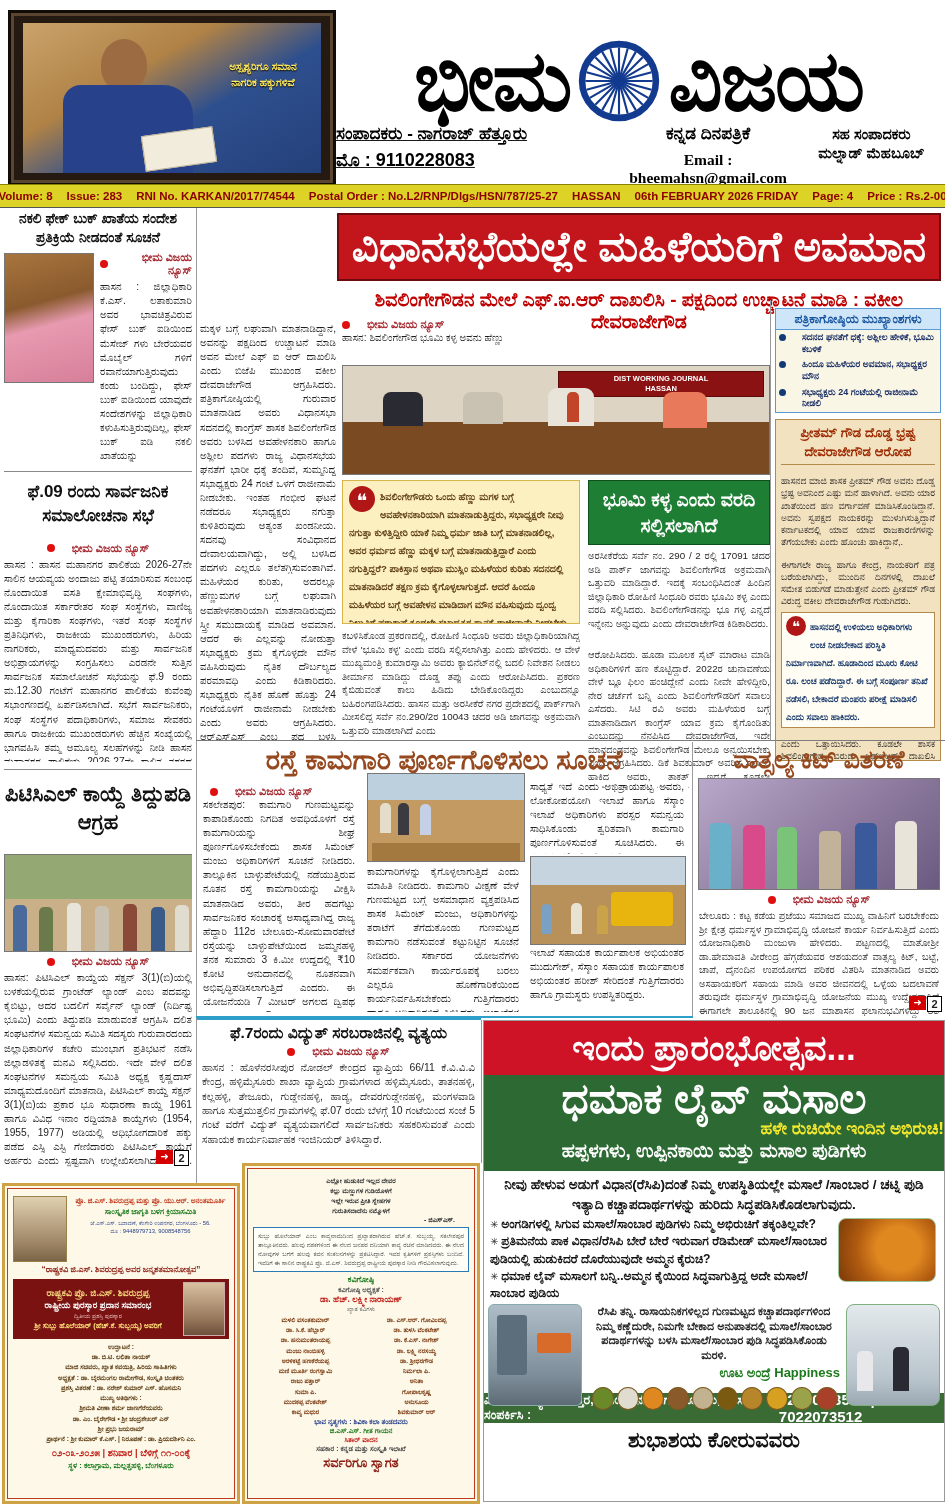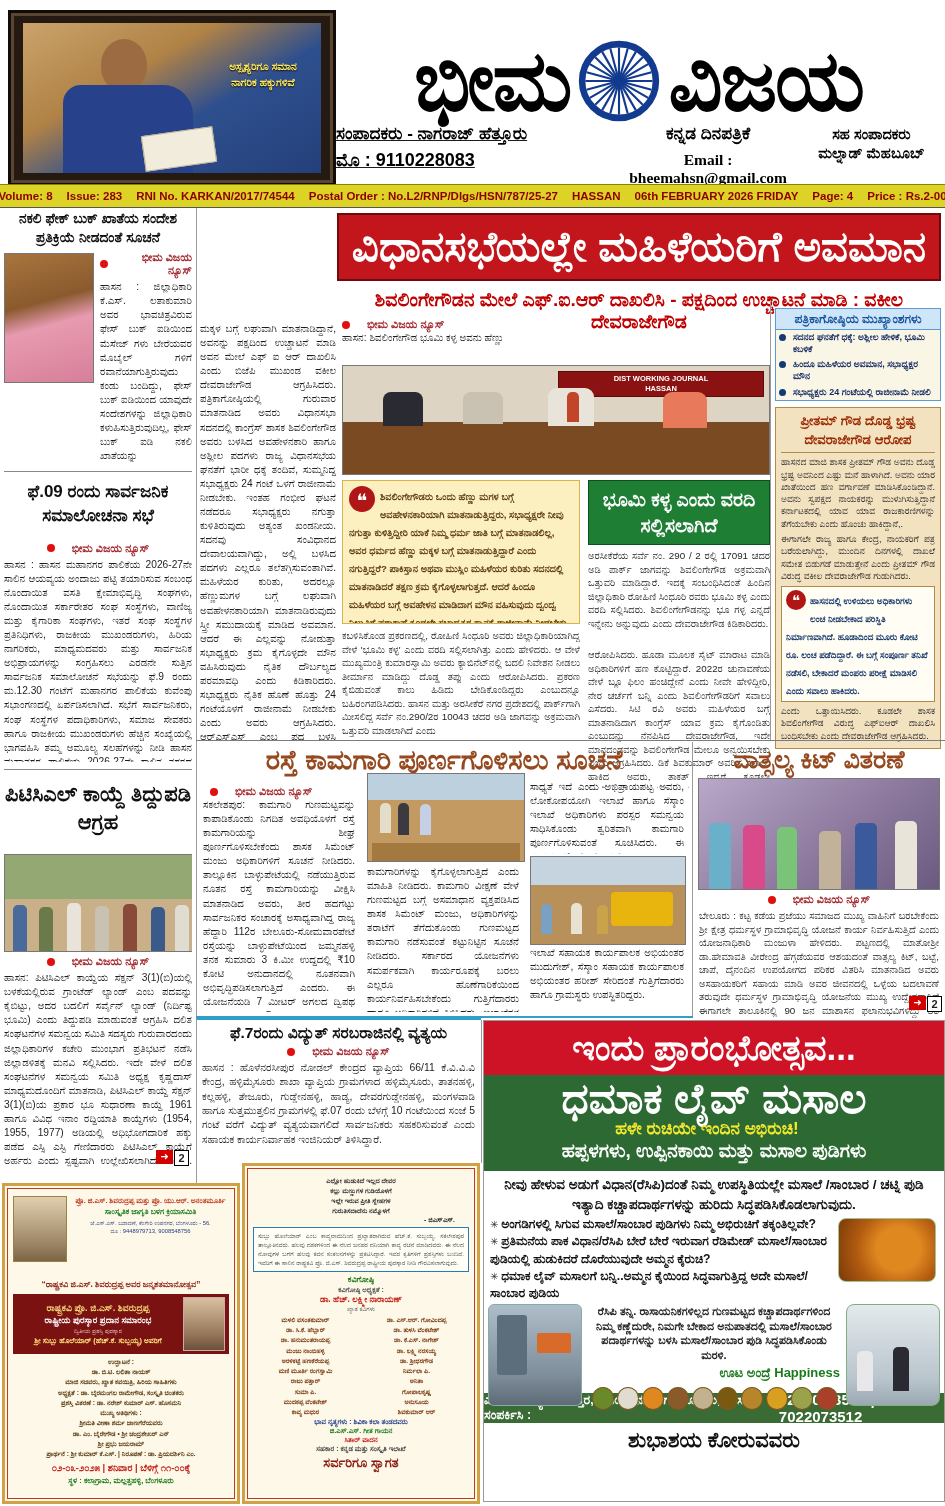--- a/index.html
+++ b/index.html
@@ -76,25 +76,25 @@
          line-height:30px;text-align:center;margin:0 5px 2px 0;font-family:"Liberation Serif",serif;}
   .pullq .qt{font-size:9.6px;font-weight:bold;color:#5b3a12;text-align:justify;line-height:1.42;}
   .greenbox{background:#1e7e34;border:1px solid #0d4f1d;color:#fff;font-weight:bold;font-size:19px;
          text-align:center;padding:6px 4px;line-height:1.35;}
   .green-body,.m-b2,.m-b3{font-size:9.8px;line-height:1.38;text-align:justify;color:#1d1d1d;overflow:hidden;}
 
   
   .r-col{left:775px;top:308px;width:166px;}
   .hl-box{border:1px solid #5b9bd5;background:#faf6e6;}
   .hl-title{background:#cfe6f8;color:#15539e;font-weight:bold;font-size:12.2px;text-align:center;padding:3px 2px;border-bottom:1px solid #5b9bd5;}
-  .hl-item{display:flex;gap:7px;padding:2px 3px;font-size:9px;font-weight:bold;color:#1a2f66;line-height:1.3;}
+  .hl-item{display:flex;gap:16px;padding:2px 3px;font-size:9px;font-weight:bold;color:#1a2f66;line-height:1.3;}
   .hl-item .bdot{width:7px;height:7px;border-radius:50%;background:#123a75;margin-top:2px;flex:0 0 auto;}
   .preetam{margin-top:6px;background:#f3e2c0;border:1px solid #b48a4a;padding:4px 5px;box-sizing:border-box;height:342px;overflow:hidden;}
   .p-title{color:#9c2a00;font-weight:bold;font-size:13.2px;text-align:center;line-height:1.4;border-bottom:1px solid #b48a4a;padding-bottom:3px;}
-  .p-body{font-size:9.1px;line-height:1.35;text-align:justify;color:#222;margin-top:3px;}
+  .p-body{font-size:9.1px;line-height:1.35;text-align:justify;color:#222;margin-top:10px;}
   .p-quote{background:#fffdf4;border:1px solid #b48a4a;margin-top:4px;padding:3px 4px;}
   .p-quote .qi{float:left;width:20px;height:20px;border-radius:50%;background:#b01616;color:#fff;font-size:15px;line-height:23px;
          text-align:center;margin:0 4px 1px 0;font-family:"Liberation Serif",serif;}
   .p-quote .qt{font-size:8.8px;font-weight:bold;color:#1a3a6b;text-align:justify;line-height:1.4;}
 
   
   .road{left:196px;top:742px;width:497px;height:274px;border-right:1px solid #9a9a9a;box-sizing:border-box;}
   .sec-head{color:#96491f;font-weight:900;text-align:center;}
   .road .sec-head{font-size:27px;margin-top:3px;}
   .road-byline{position:absolute;left:14px;top:40px;}
@@ -113,21 +113,21 @@
   .power{left:196px;top:1018px;width:285px;height:146px;border-top:2px solid #2d9fc9;box-sizing:border-box;padding:3px 6px 0;}
   .power h3{margin:1px 0 0;font-size:15.5px;color:#101010;text-align:center;font-weight:900;}
   .power .body{height:92px;font-size:10.4px;}
 
   
   .ad{left:483px;top:1020px;width:462px;height:482px;border:1px solid #999;box-sizing:border-box;background:#fff;}
   .ad-red{height:54px;background:#cf1326;display:flex;align-items:center;justify-content:center;}
   .ad-red .t{color:#fff;font-weight:900;font-size:35px;white-space:nowrap;}
   .ad-green{height:96px;background:#2d6a33;color:#fff;text-align:center;}
   .ad-brand{font-size:42px;font-weight:900;line-height:1.15;}
-  .ad-tag{color:#f5e92e;font-weight:bold;font-size:17px;padding-right:14px;margin-top:-4px;}
+  .ad-tag{color:#f5e92e;font-weight:bold;font-size:17px;text-align:right;margin-top:-4px;}
   .ad-prod{font-size:19px;font-weight:bold;margin-top:1px;}
   .ad-white{position:relative;height:222px;background:#fff;color:#111;}
   .ad-intro{font-size:13.6px;font-weight:bold;text-align:center;line-height:1.45;padding:4px 6px 0;}
   .ad-bullets{position:relative;margin:2px 6px 0;}
   .ad-bullets .bl{font-size:12.2px;font-weight:bold;line-height:1.4;width:352px;}
   .ad-bullets .bl:before{content:"✳ ";color:#333;font-size:10px;}
   .ph-spicebowl{position:absolute;right:2px;top:2px;width:96px;height:62px;border-radius:8px;border:1px solid #9bc49b;
         background:radial-gradient(circle at 62% 48%,#e08820 0 32%,#b05a10 62%,#7a3a08);}
   .ad-mid{position:relative;height:106px;margin-top:2px;}
   .ph-factory{position:absolute;left:4px;top:0;width:92px;height:100px;border-radius:6px;border:1px solid #8aa;
@@ -150,21 +150,21 @@
   
   .inv{background:#fdf8e8;box-sizing:border-box;border:3px solid #cfa245;outline:1px solid #c23a1e;outline-offset:-6px;
        padding:10px 8px 4px;overflow:hidden;}
   .inv1{left:2px;top:1183px;width:238px;height:321px;}
   .inv2{left:242px;top:1163px;width:238px;height:341px;}
   .inv-hrow{display:flex;gap:5px;}
   .ph-port{width:52px;height:64px;background:linear-gradient(#e0d0b0,#a08868 70%,#7c6448);border:1px solid #998148;flex:0 0 auto;}
   .inv-org1{color:#c23a1e;font-weight:bold;font-size:7.2px;text-align:center;line-height:1.4;}
   .inv-org2{color:#1a7a1a;font-weight:bold;font-size:7.6px;text-align:center;margin-top:1px;}
   .inv-addr{color:#27408b;font-size:5.8px;text-align:center;margin-top:2px;line-height:1.4;}
-  .inv-cent{color:#8b1a10;font-weight:bold;font-size:8.2px;text-align:center;margin-top:18px;}
+  .inv-cent{color:#8b1a10;font-weight:bold;font-size:8.2px;text-align:center;margin-top:3px;}
   .inv-band{background:#7a1212;margin-top:4px;padding:3px 4px;display:flex;gap:4px;align-items:center;}
   .inv-band .tt{flex:1;}
   .inv-band .l1{color:#f5d77a;font-weight:bold;font-size:9.2px;text-align:center;}
   .inv-band .l2{color:#fff;font-weight:bold;font-size:8.6px;text-align:center;margin-top:1px;}
   .inv-band .l3{color:#f0c8c0;font-size:6px;text-align:center;margin-top:2px;}
   .inv-band .l4{color:#ffe27a;font-weight:bold;font-size:7.4px;text-align:center;margin-top:1px;}
   .ph-port2{width:40px;height:52px;background:linear-gradient(#d8c0a0,#96765a 70%,#6c503c);border:1px solid #caa;flex:0 0 auto;}
   .inv-prog{white-space:pre-line;font-size:6.6px;line-height:1.55;text-align:center;color:#5a3a10;font-weight:bold;margin-top:3px;}
   .inv-date{color:#c2201a;font-weight:900;font-size:9.4px;text-align:center;margin-top:3px;}
   .inv-venue{color:#1a7a1a;font-weight:bold;font-size:7.6px;text-align:center;margin-top:2px;}

